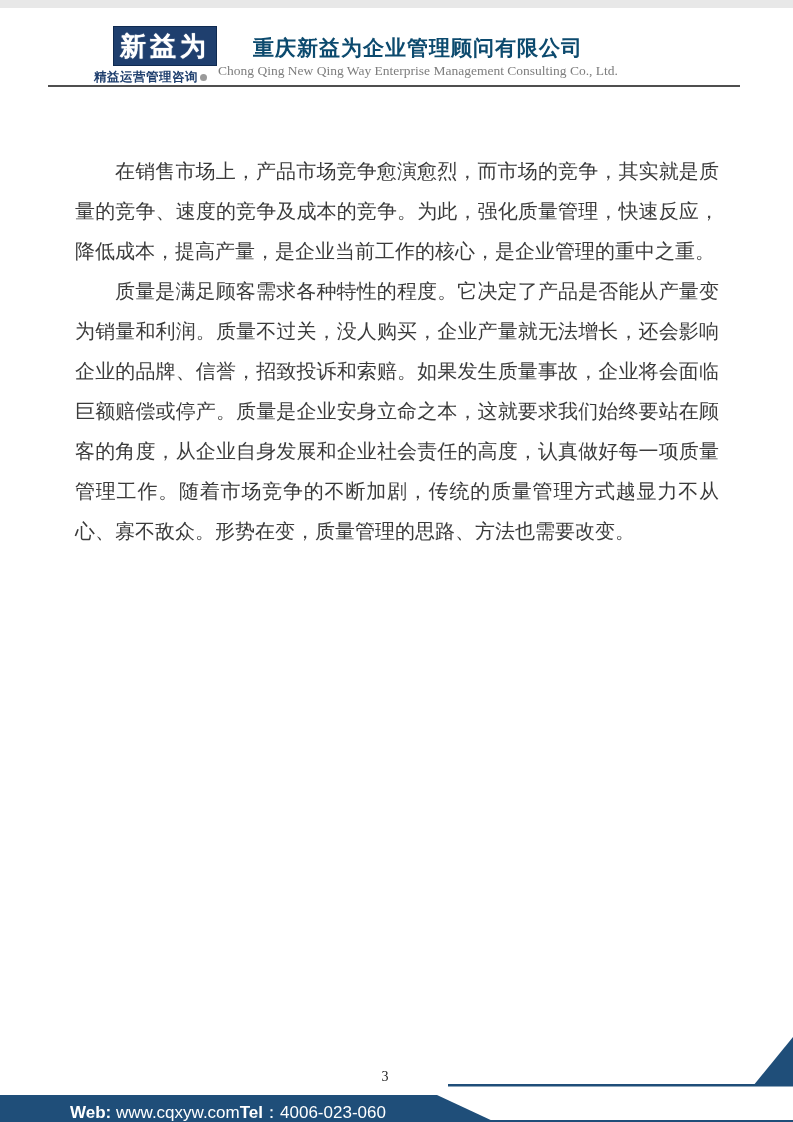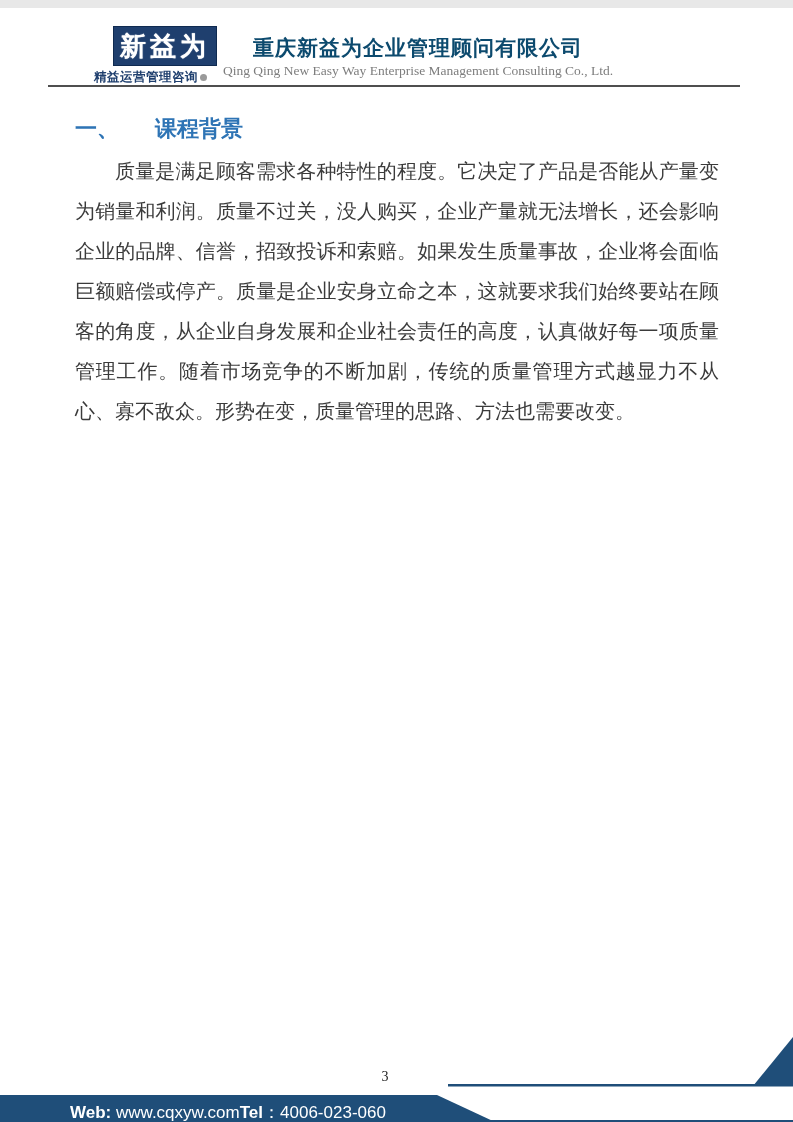--- a/index.html
+++ b/index.html
@@ -89,29 +89,27 @@
 <body>
 
 <div class="page">
 
   <div>
     <div class="logo-box">
       <span class="logo-text">新益为</span>
     </div>
     <div class="logo-tagline"><span>精益运营管理咨询</span><span class="logo-dot"></span></div>
     <div class="company-cn">重庆新益为企业管理顾问有限公司</div>
-    <div class="company-en">Qing Qing New Easy Way Enterprise Management Consulting Co., Ltd.</div>
+    <div class="company-en">Chong Qing New Qing Way Enterprise Management Consulting Co., Ltd.</div>
     <div class="header-rule"></div>
   </div>
 
-  <div class="section-heading">
-    <span>一、</span><span class="heading-gap"></span><span>课程背景</span>
-  </div>
 
   <div class="body-text">
+    <p>在销售市场上，产品市场竞争愈演愈烈，而市场的竞争，其实就是质量的竞争、速度的竞争及成本的竞争。为此，强化质量管理，快速反应，降低成本，提高产量，是企业当前工作的核心，是企业管理的重中之重。</p>
     <p>质量是满足顾客需求各种特性的程度。它决定了产品是否能从产量变为销量和利润。质量不过关，没人购买，企业产量就无法增长，还会影响企业的品牌、信誉，招致投诉和索赔。如果发生质量事故，企业将会面临巨额赔偿或停产。质量是企业安身立命之本，这就要求我们始终要站在顾客的角度，从企业自身发展和企业社会责任的高度，认真做好每一项质量管理工作。随着市场竞争的不断加剧，传统的质量管理方式越显力不从心、寡不敌众。形势在变，质量管理的思路、方法也需要改变。</p>
   </div>
 
   <div class="page-number">3</div>
 
   <svg class="footer-ribbon" viewBox="0 0 793 100" xmlns="http://www.w3.org/2000/svg" aria-hidden="true">
     <polygon points="0,65 437,65 512,100 0,100" fill="#1f4e79"></polygon>
     <rect x="0" y="90" width="793" height="10" fill="#1f4e79"></rect>
     <rect x="448" y="54" width="345" height="2.5" fill="#1f4e79"></rect>
     <polygon points="753,56 793,7 793,56" fill="#1f4e79"></polygon>

